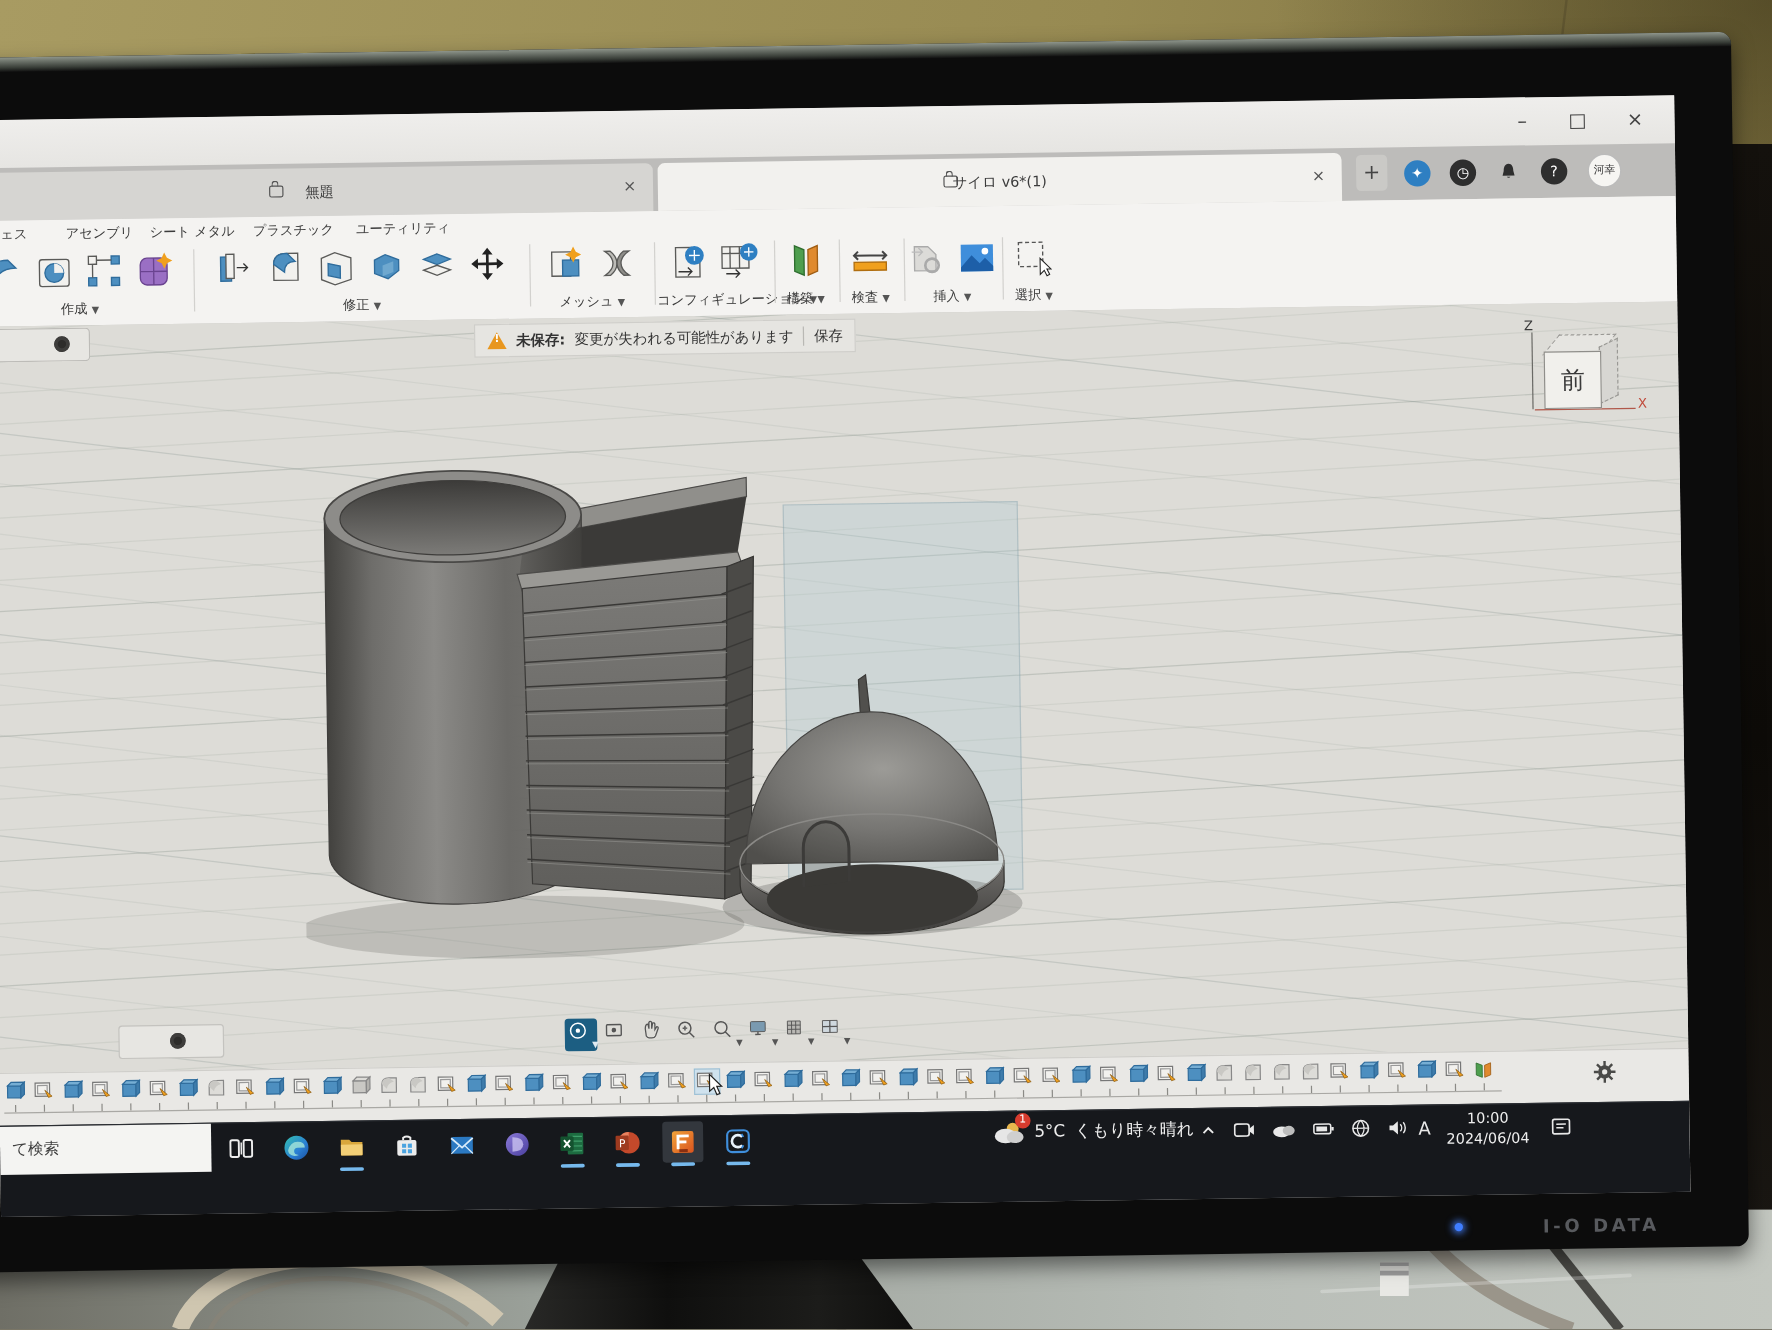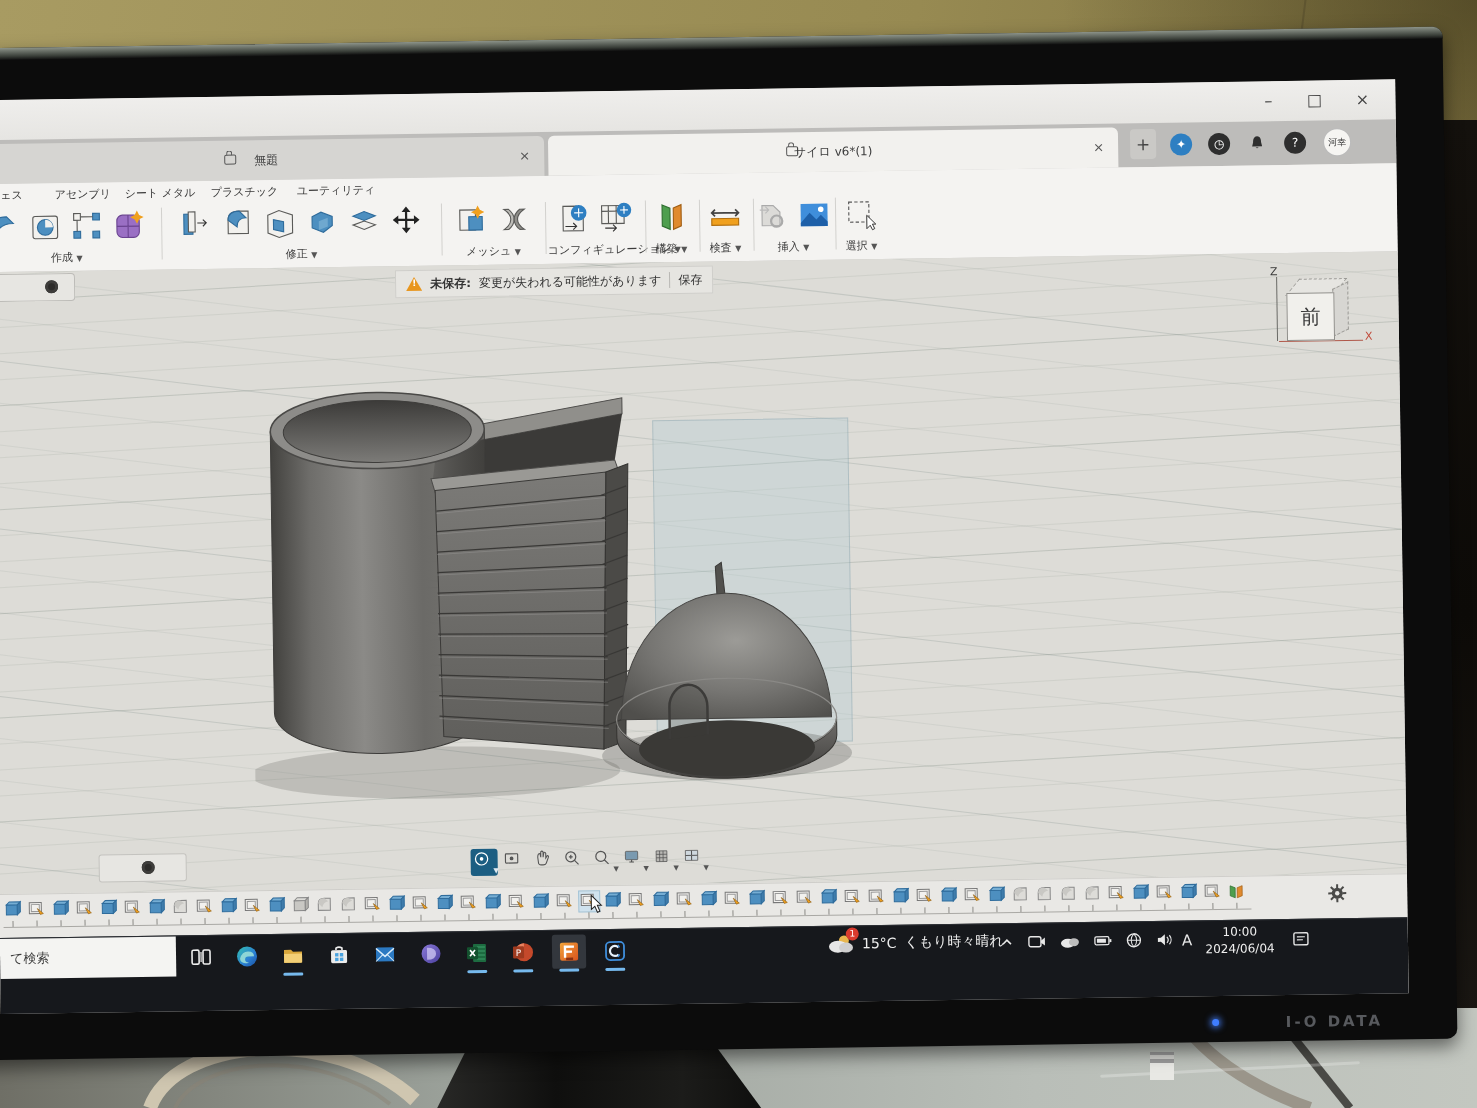--- a/index.html
+++ b/index.html
@@ -1079,21 +1079,21 @@
           </div>
         <div class="tb-weather">
           <div style="position:relative">
             <svg width="28" height="22">
                 <circle cx="18" cy="8" r="5" fill="#e8b64d"></circle>
                 <ellipse cx="12" cy="14" rx="9" ry="6" fill="#e6e6e6"></ellipse>
                 <ellipse cx="20" cy="15" rx="7" ry="5" fill="#cfcfcf"></ellipse>
               </svg>
             <div class="badge">1</div>
           </div>
-          <span>15°C</span>
+          <span>5°C</span>
           <span>くもり時々晴れ</span>
         </div>
         <div class="tray" style="left:1000px" id="tray">
             <span>
               <svg width="14" height="14">
                 <path d="M3,9 L7,5 L11,9" fill="none" stroke="#e8e8e8" stroke-width="1.6"></path>
               </svg>
             </span>
             <span>
               <svg width="18" height="14">

